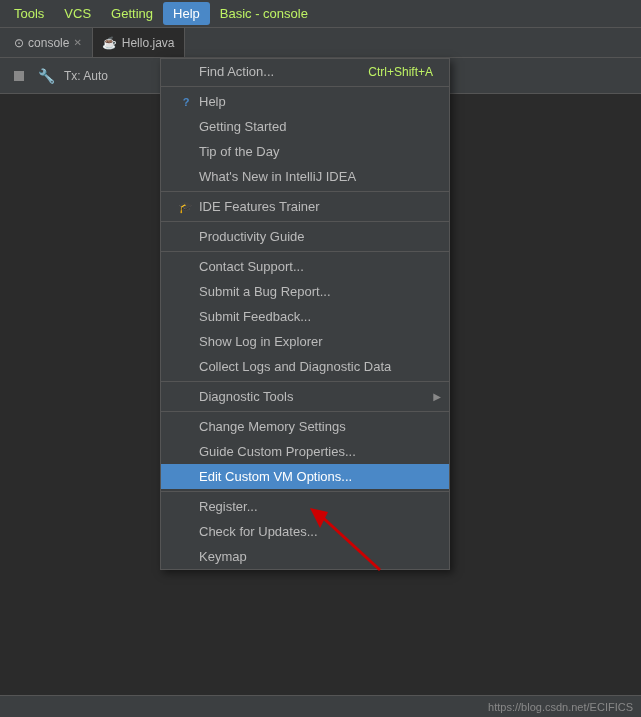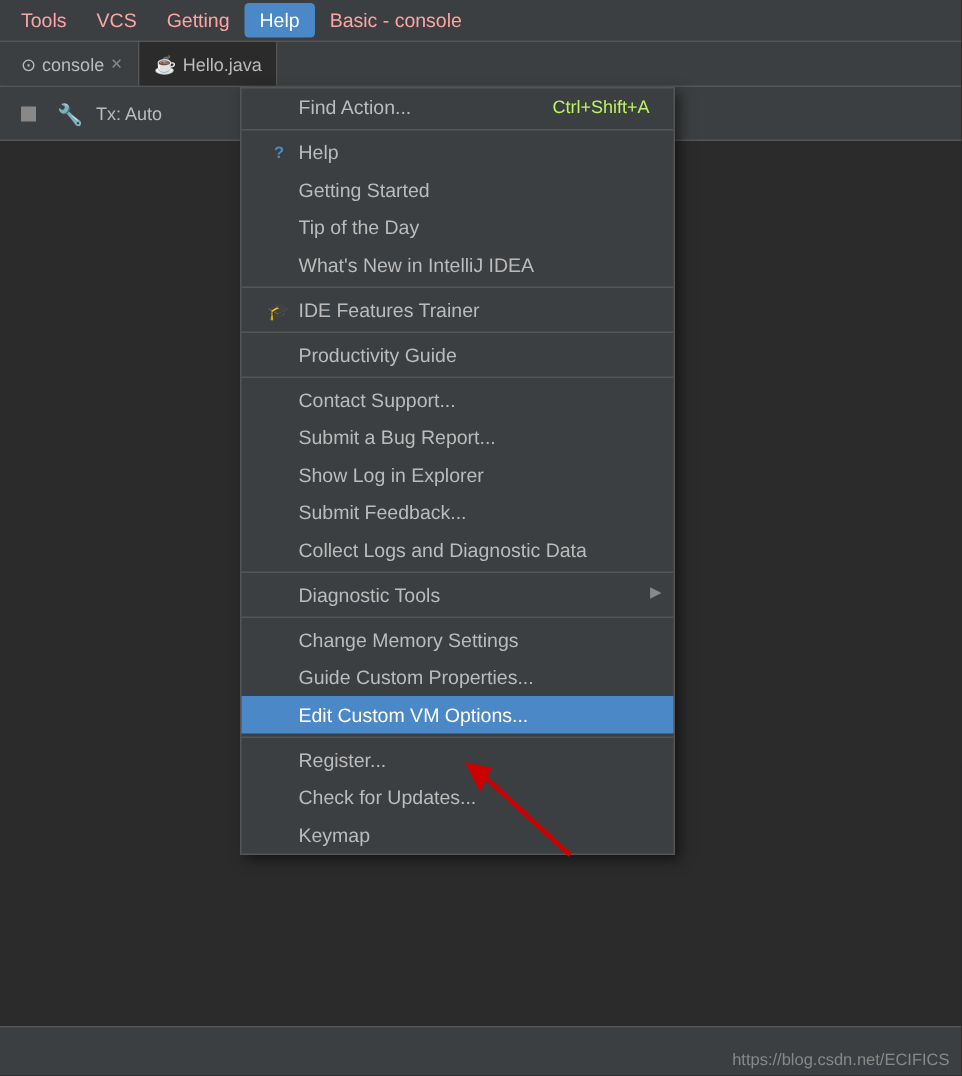--- a/index.html
+++ b/index.html
@@ -21,21 +21,21 @@
       display: flex;
       align-items: center;
       padding: 0 4px;
       border-bottom: 1px solid #555;
       position: relative;
     }
 
     .menu-item {
       padding: 4px 10px;
       cursor: pointer;
-      color: #fca5a5;
+      color: #bef264;
       font-size: 13px;
       border-radius: 3px;
     }
     .menu-item.active {
       background: #4a88c7;
       color: #ffffff;
     }
 
     
     .tab-bar {
@@ -107,20 +107,21 @@
       left: 160px;
       width: 290px;
       background: #3c3f41;
       border: 1px solid #555;
       box-shadow: 3px 3px 8px rgba(0,0,0,0.5);
       z-index: 1000;
     }
 
     .menu-section-item {
       display: flex;
+      align-items: center;
       padding: 5px 16px;
       cursor: pointer;
       color: #bbbbbb;
       font-size: 13px;
       position: relative;
       min-height: 24px;
     }
     .menu-section-item.highlighted {
       background: #4a88c7;
       color: #ffffff;
@@ -165,23 +166,23 @@
     
     .status-bar {
       position: absolute;
       bottom: 0;
       left: 0;
       right: 0;
       height: 22px;
       background: #3c3f41;
       border-top: 1px solid #555;
       display: flex;
-      align-items: flex-start;
+      align-items: flex-end;
       justify-content: flex-end;
-      padding: 16px 8px;
+      padding: 4px 8px;
       font-size: 11px;
       color: #888;
     }
   </style>
 </head>
 <body>
 
 <div class="menu-bar">
   <div class="menu-item">Tools</div>
   <div class="menu-item">VCS</div>
@@ -267,26 +268,26 @@
     <span>Contact Support...</span>
   </div>
 
   <div class="menu-section-item">
     <span class="menu-icon"></span>
     <span>Submit a Bug Report...</span>
   </div>
 
   <div class="menu-section-item">
     <span class="menu-icon"></span>
+    <span>Submit Feedback...</span>
+  </div>
+
+  <div class="menu-section-item">
+    <span class="menu-icon"></span>
     <span>Show Log in Explorer</span>
-  </div>
-
-  <div class="menu-section-item">
-    <span class="menu-icon"></span>
-    <span>Submit Feedback...</span>
   </div>
 
   <div class="menu-section-item">
     <span class="menu-icon"></span>
     <span>Collect Logs and Diagnostic Data</span>
   </div>
 
   <div class="menu-separator"></div>
 
   <div class="menu-section-item has-submenu">

